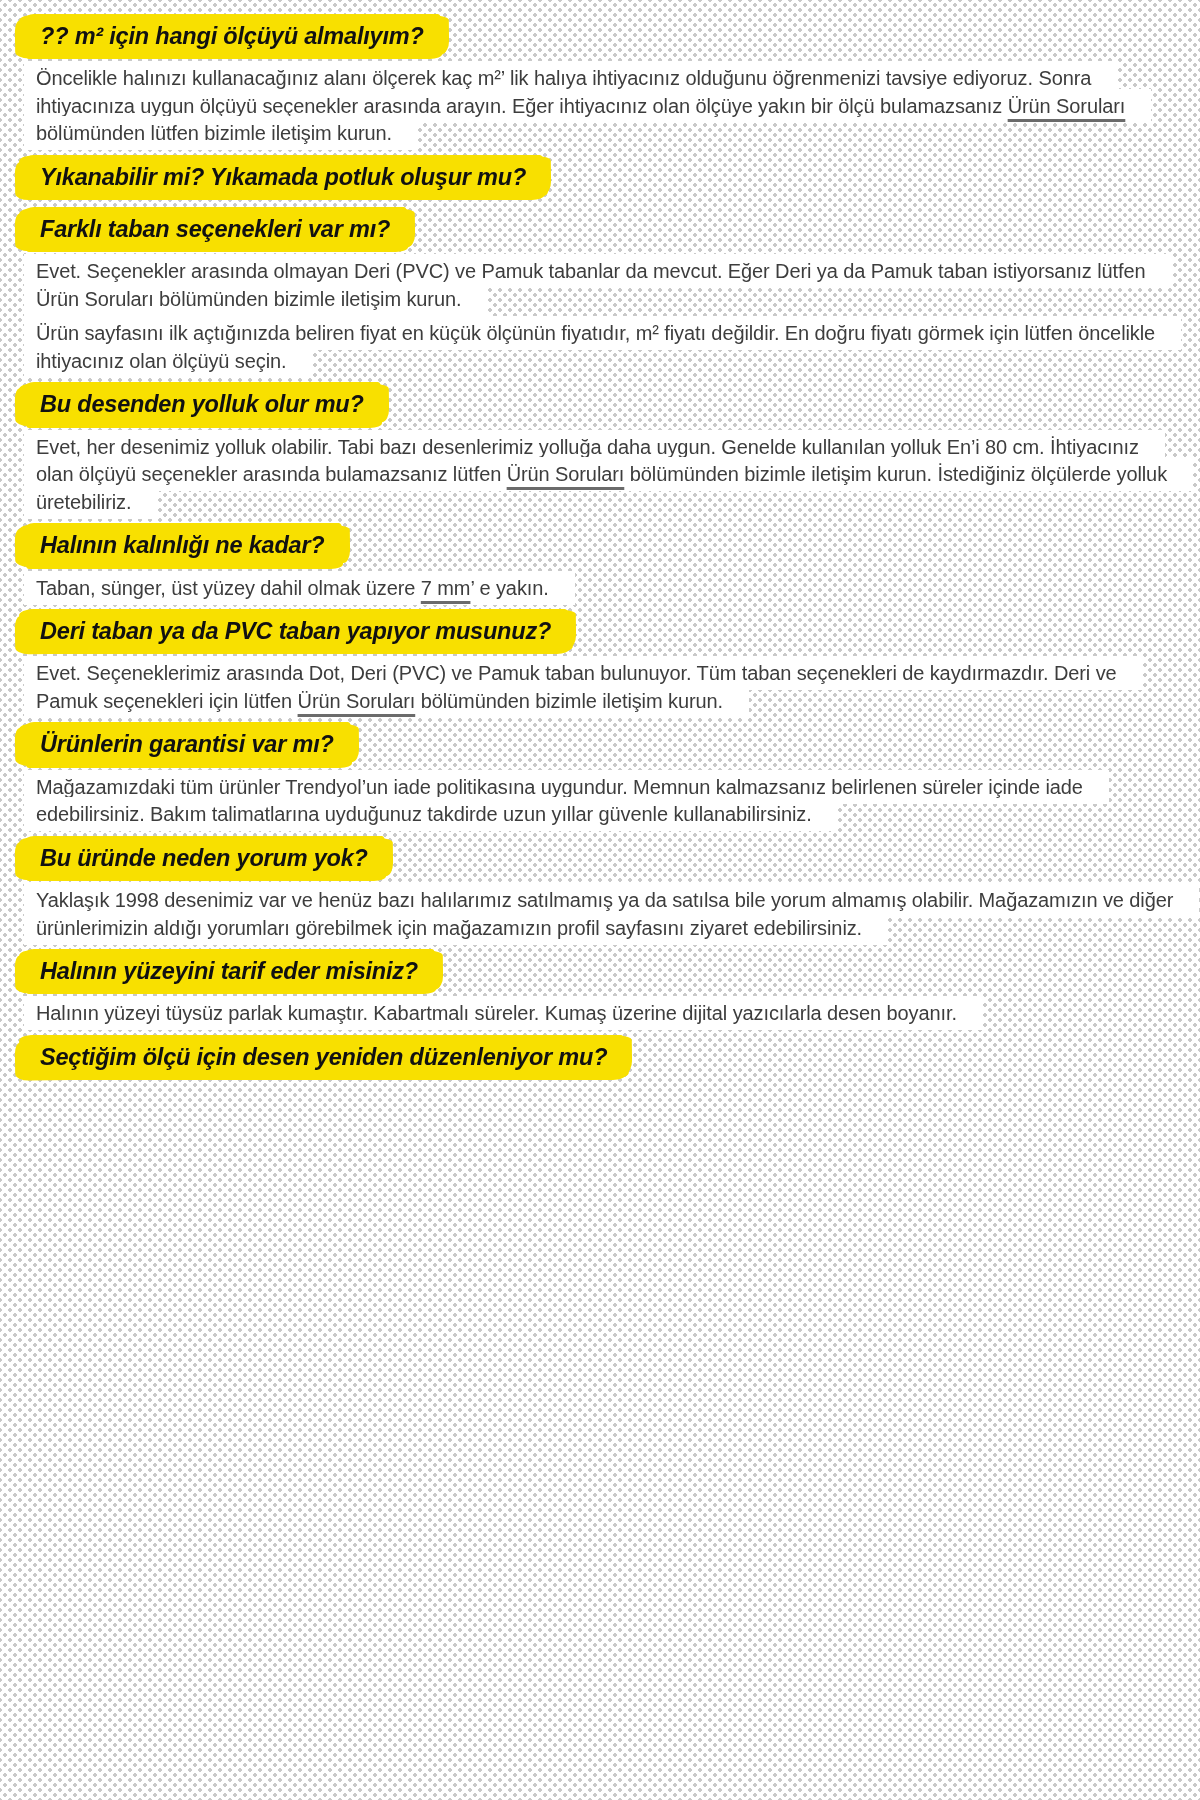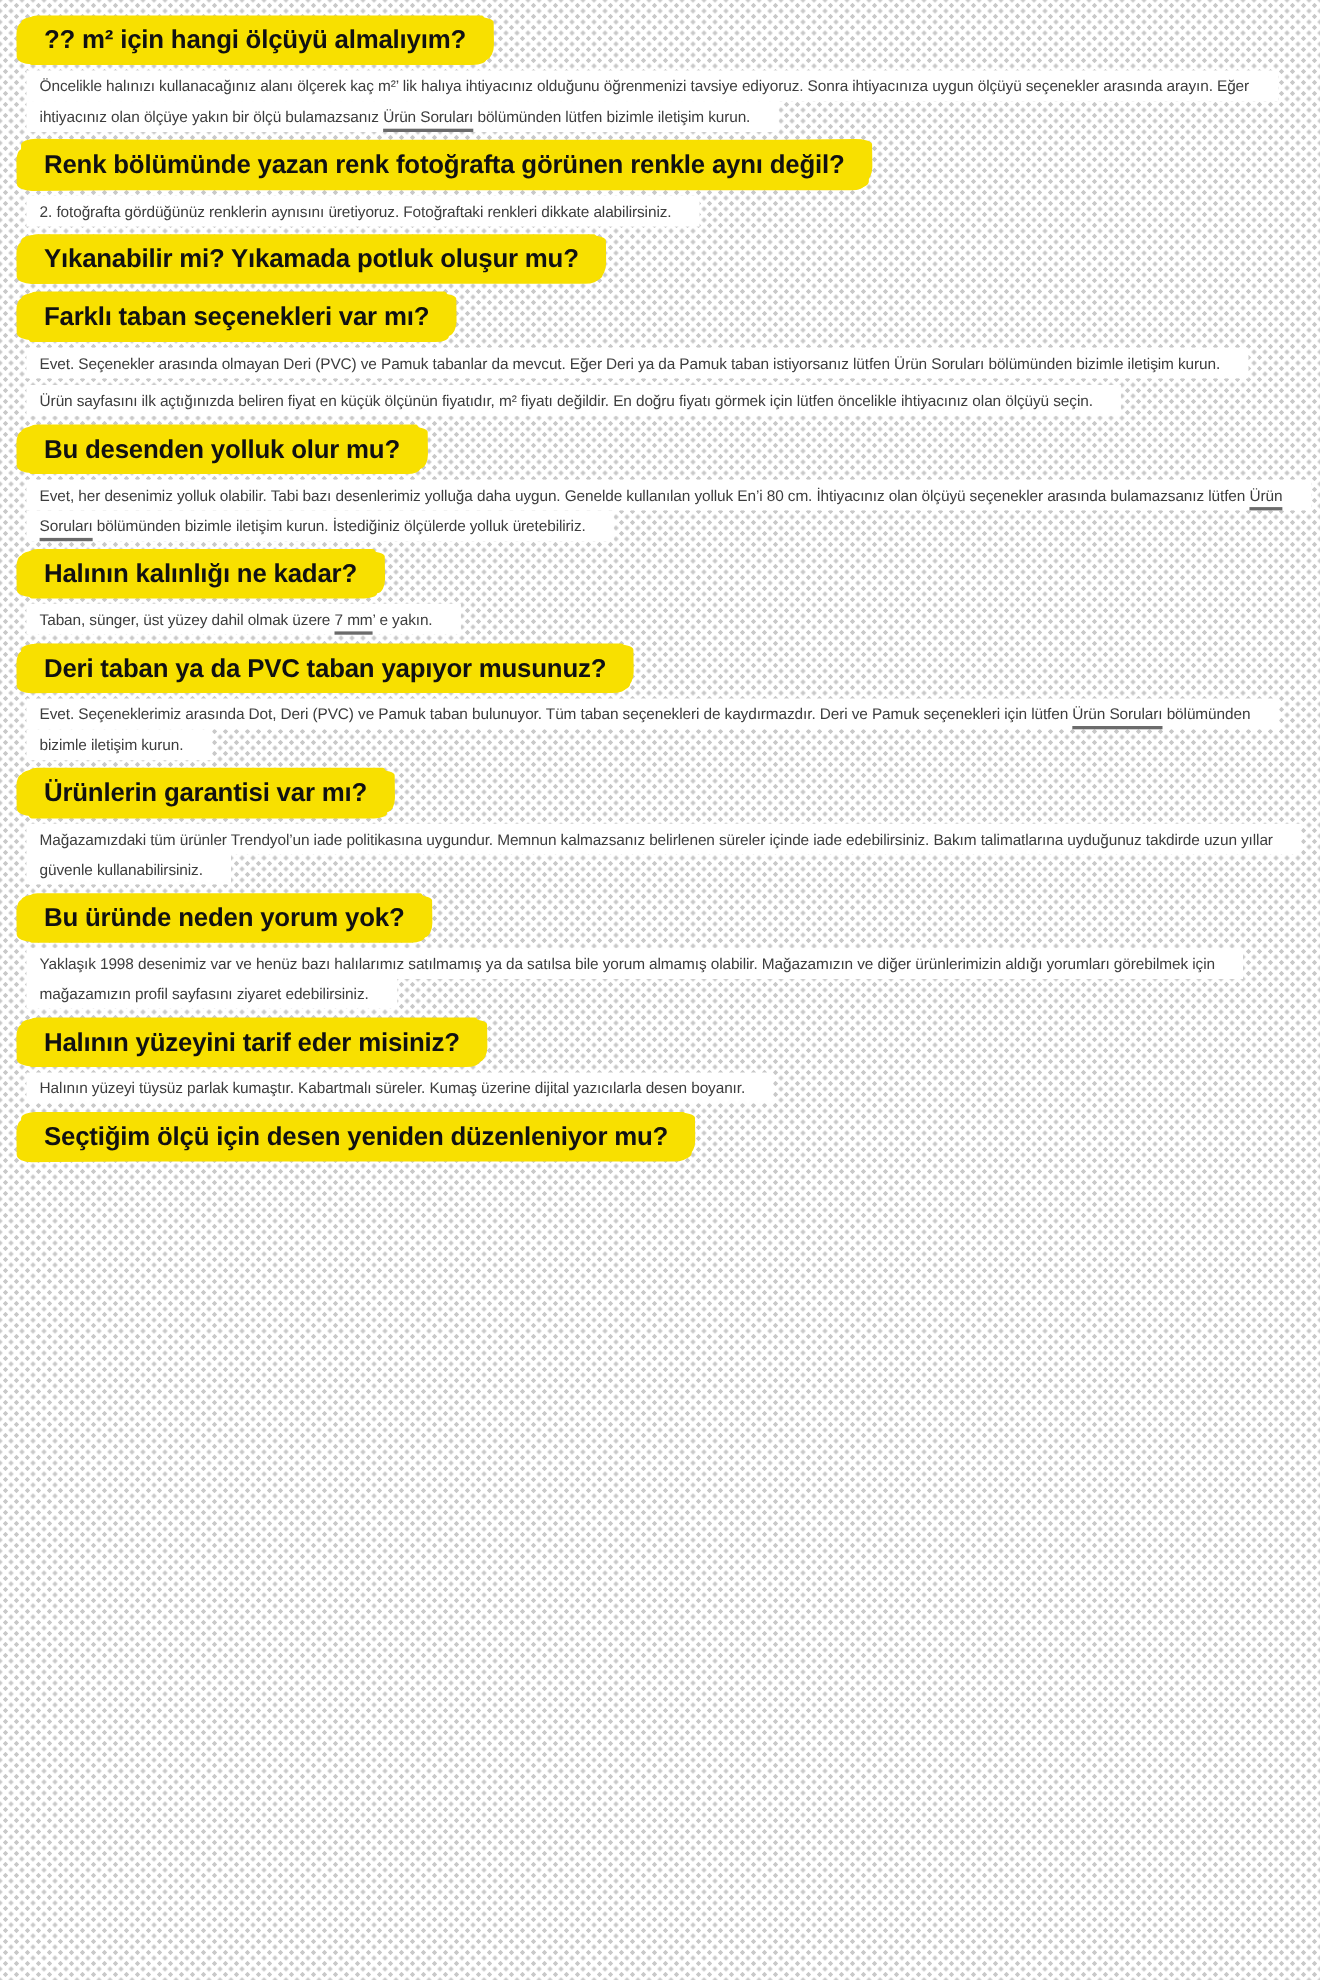--- a/index.html
+++ b/index.html
@@ -36,20 +36,21 @@
     letter-spacing: -0.2px;
     color: var(--heading);
   }
   .q-inner {
     position: relative;
     z-index: 0;
     display: inline-block;
     background: var(--hl);
     padding: 9px 18px 10px 16px;
     border-radius: 10px 4px 12px 5px / 7px 11px 5px 12px;
+    font-style: italic;
   }
   .q-inner::before {
     content: "";
     position: absolute;
     z-index: -1;
     inset: 4px -7px 3px -9px;
     background: var(--hl);
     transform: rotate(-0.7deg);
     border-radius: 5px 16px 7px 14px / 11px 5px 13px 7px;
   }
@@ -59,21 +60,21 @@
     z-index: -1;
     inset: 3px -4px 4px -5px;
     background: var(--hl);
     transform: rotate(0.6deg);
     border-radius: 14px 6px 16px 8px / 6px 13px 7px 12px;
   }
 
   
   p.a {
     margin: 0;
-    font-size: 14px;
+    font-size: 20px;
     line-height: 27.5px;
     color: var(--body);
     letter-spacing: -0.1px;
   }
   .a-bg {
     background: #ffffff;
     padding: 6px 26px 6px 12px;
     -webkit-box-decoration-break: clone;
     box-decoration-break: clone;
   }
@@ -90,28 +91,20 @@
 <main class="page" id="faq-list">
   <section class="faq-section">
     <h2 class="q">
       <span class="q-inner">?? m² için hangi ölçüyü almalıyım?</span>
     </h2>
     <p class="a">
       <span class="a-bg"><span>Öncelikle halınızı kullanacağınız alanı ölçerek kaç m²’ lik halıya ihtiyacınız olduğunu öğrenmenizi tavsiye ediyoruz. Sonra ihtiyacınıza uygun ölçüyü seçenekler arasında arayın. Eğer ihtiyacınız olan ölçüye yakın bir ölçü bulamazsanız </span><span class="u">Ürün Soruları</span><span> bölümünden lütfen bizimle iletişim kurun.</span></span>
     </p>
   </section>
 
-  <section class="faq-section">
-    <h2 class="q">
-      <span class="q-inner">Renk bölümünde yazan renk fotoğrafta görünen renkle aynı değil?</span>
-    </h2>
-    <p class="a">
-      <span class="a-bg"><span>2. fotoğrafta gördüğünüz renklerin aynısını üretiyoruz. Fotoğraftaki renkleri dikkate alabilirsiniz.</span></span>
-    </p>
-  </section>
 
   <section class="faq-section">
     <h2 class="q">
       <span class="q-inner">Yıkanabilir mi? Yıkamada potluk oluşur mu?</span>
     </h2>
   </section>
 
   <section class="faq-section">
     <h2 class="q">
       <span class="q-inner">Farklı taban seçenekleri var mı?</span>

